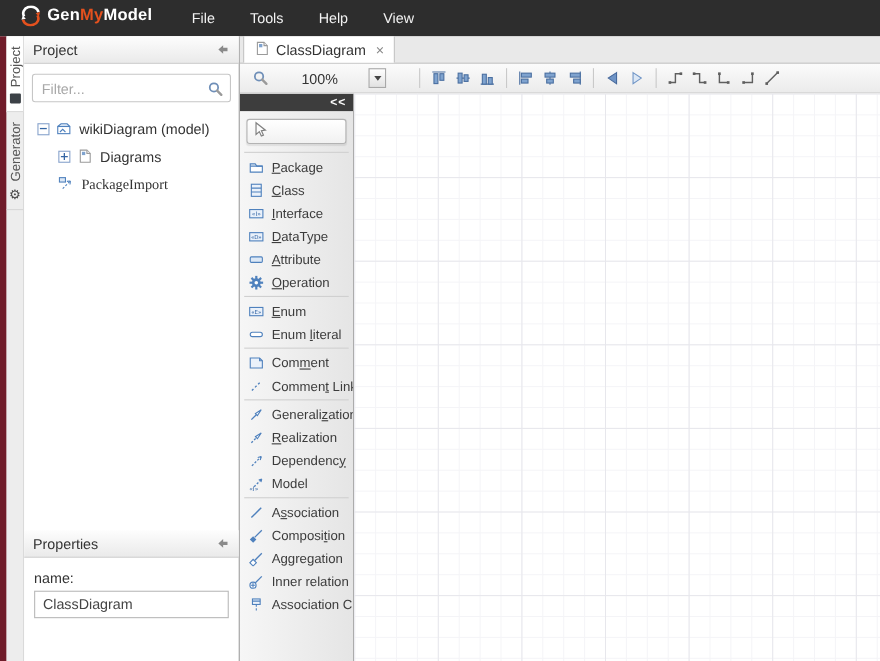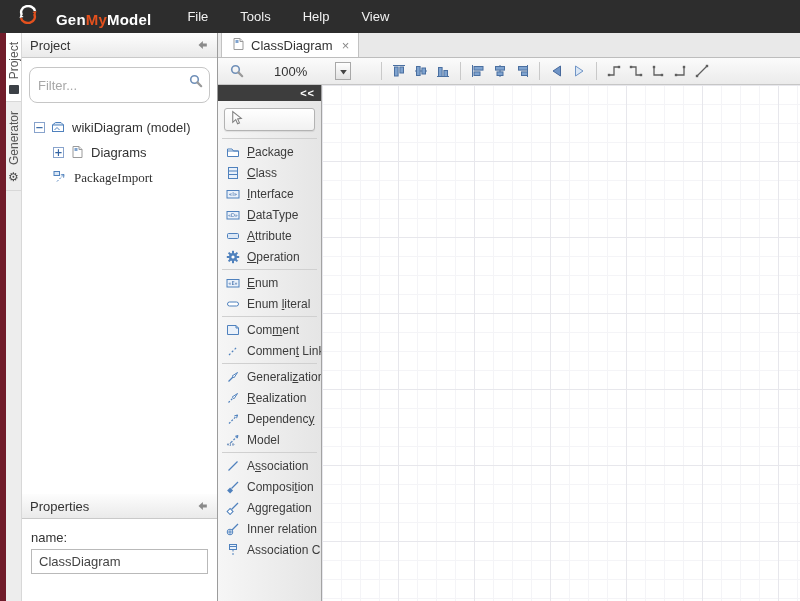--- a/index.html
+++ b/index.html
@@ -1,21 +1,21 @@
 <!DOCTYPE html>
 <html><head>
 <meta charset="utf-8">
 <style>
   html,body{margin:0;padding:0;width:800px;height:601px;overflow:hidden;
     font-family:"Liberation Sans",sans-serif;background:#fff;}
   *{box-sizing:border-box;}
 
   
   .topbar{height:33px;background:#2d2d2d;display:flex;align-items:center;}
-  .brand{display:flex;align-items:flex-end;gap:15px;padding-left:14px;cursor:pointer;}
+  .brand{display:flex;align-items:flex-start;gap:2px;padding-left:14px;cursor:pointer;}
   .brand-text{font-size:15px;font-weight:bold;color:#fff;letter-spacing:.2px;}
   .brand-text .my{color:#e4511e;}
   .menu{display:flex;margin-left:20px;}
   .menu-item{padding:4px 16px;font-size:13px;color:#f2f2f2;cursor:pointer;line-height:33px;}
 
   
   .app{display:flex;height:568px;}
   .red-strip{width:6px;background:#701c2a;flex:none;}
   .side-strip{width:16px;background:#ededed;border-right:1px solid #d8d8d8;flex:none;
     display:flex;flex-direction:column;}
@@ -30,21 +30,21 @@
   
   .left-col{width:196px;flex:none;border-right:1px solid #9c9c9c;display:flex;
     flex-direction:column;background:#fff;}
   .panel-header{height:25px;flex:none;background:linear-gradient(#fdfdfd,#eaeaea);
     border-bottom:1px solid #c9c9c9;display:flex;align-items:center;padding:0 8px;
     font-size:13px;color:#333;}
   .panel-header .spacer{flex:1;}
   .hdr-arrow{display:flex;cursor:pointer;}
   .project-body{flex:1;overflow:hidden;}
   .filter-wrap{margin:9px 7px 4px;position:relative;}
-  input.filter{width:100%;height:36px;border:1px solid #c6c6c6;border-radius:8px;
+  input.filter{width:100%;height:26px;border:1px solid #c6c6c6;border-radius:3px;
     padding:0 26px 0 8px;font-size:13px;color:#555;outline:none;}
   input.filter::placeholder{color:#a8a8a8;}
   .filter-mag{position:absolute;right:6px;top:6px;cursor:pointer;}
   .tree{padding:8px 0;}
   .tree-row{display:flex;align-items:center;height:25px;font-size:13px;color:#333;cursor:pointer;}
   .expander{width:11px;height:11px;flex:none;border:1px solid #88a3cc;background:#fff;
     color:#3465a4;font:bold 10px/9px "DejaVu Sans",sans-serif;text-align:center;cursor:pointer;}
   .tree-icon{width:16px;height:15px;display:inline-flex;margin:0 5px 0 6px;flex:none;}
   .props-body{padding:11px 9px;}
   .field-label{font-size:13px;color:#333;margin-bottom:4px;}
@@ -182,21 +182,21 @@
     </div>
     <div class="panel-header">
       <span>Properties</span>
       <span class="spacer"></span>
       <span class="hdr-arrow">
           <svg width="14" height="14" viewBox="0 0 16 16">
      <path d="M9 3.5 L4 8 L9 12.5 V9.7 H13.5 V6.3 H9 Z" fill="#8a8a8a"></path>
           </svg>
         </span>
     </div>
-    <div class="props-body" style="height:82px">
+    <div class="props-body" style="height:94px">
       <div class="field-label">name:</div>
       <input class="field" value="ClassDiagram" style="">
     </div>
   </div>
 
   <div class="editor">
     <div class="tabbar">
       <div class="tab">
         <span><svg width="14" height="14" viewBox="0 0 14 14">
               <path d="M3 1.5 H9 L12 4.5 V12.5 H3 Z" fill="#fff" stroke="#9a9a9a"></path>

